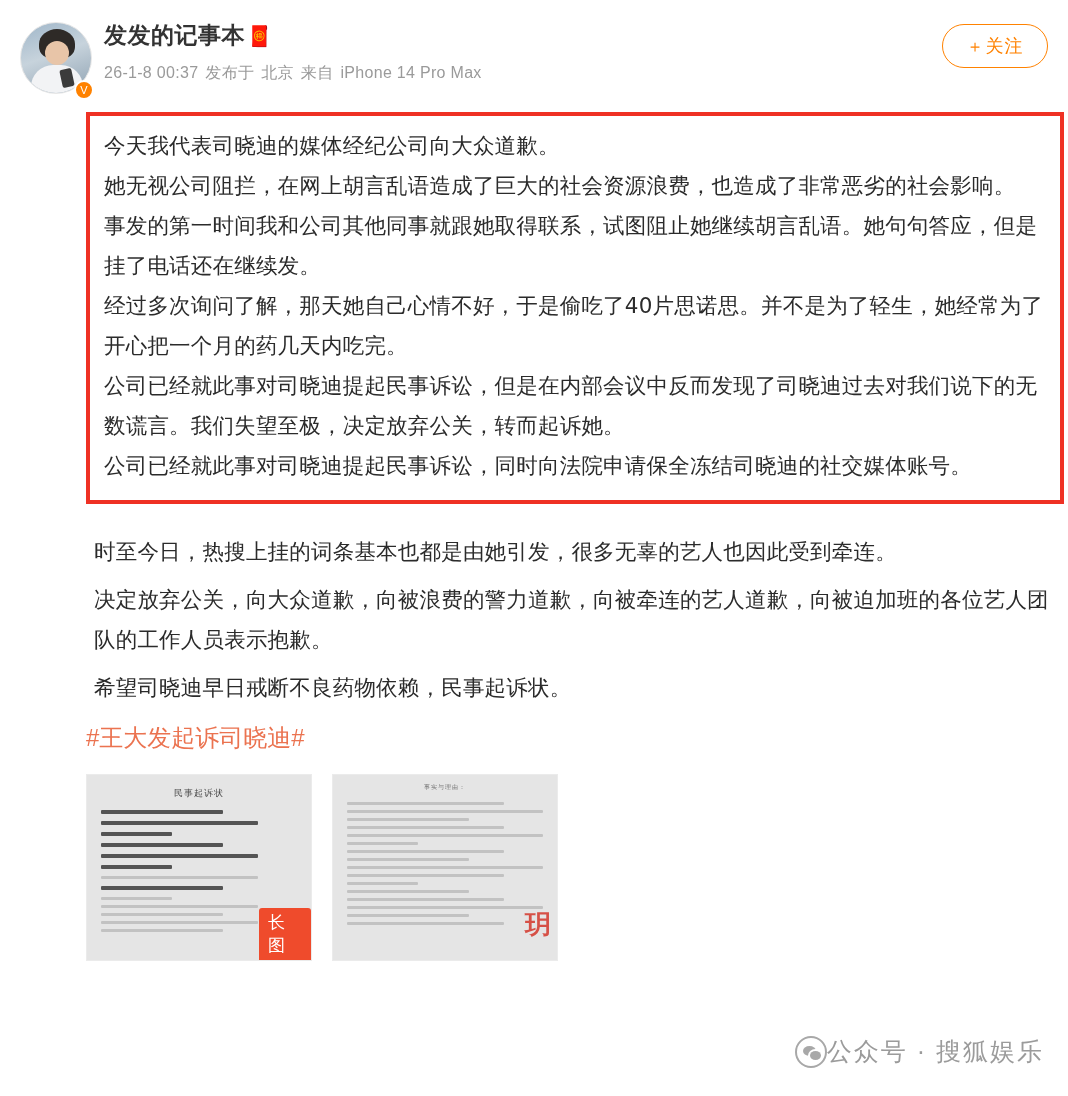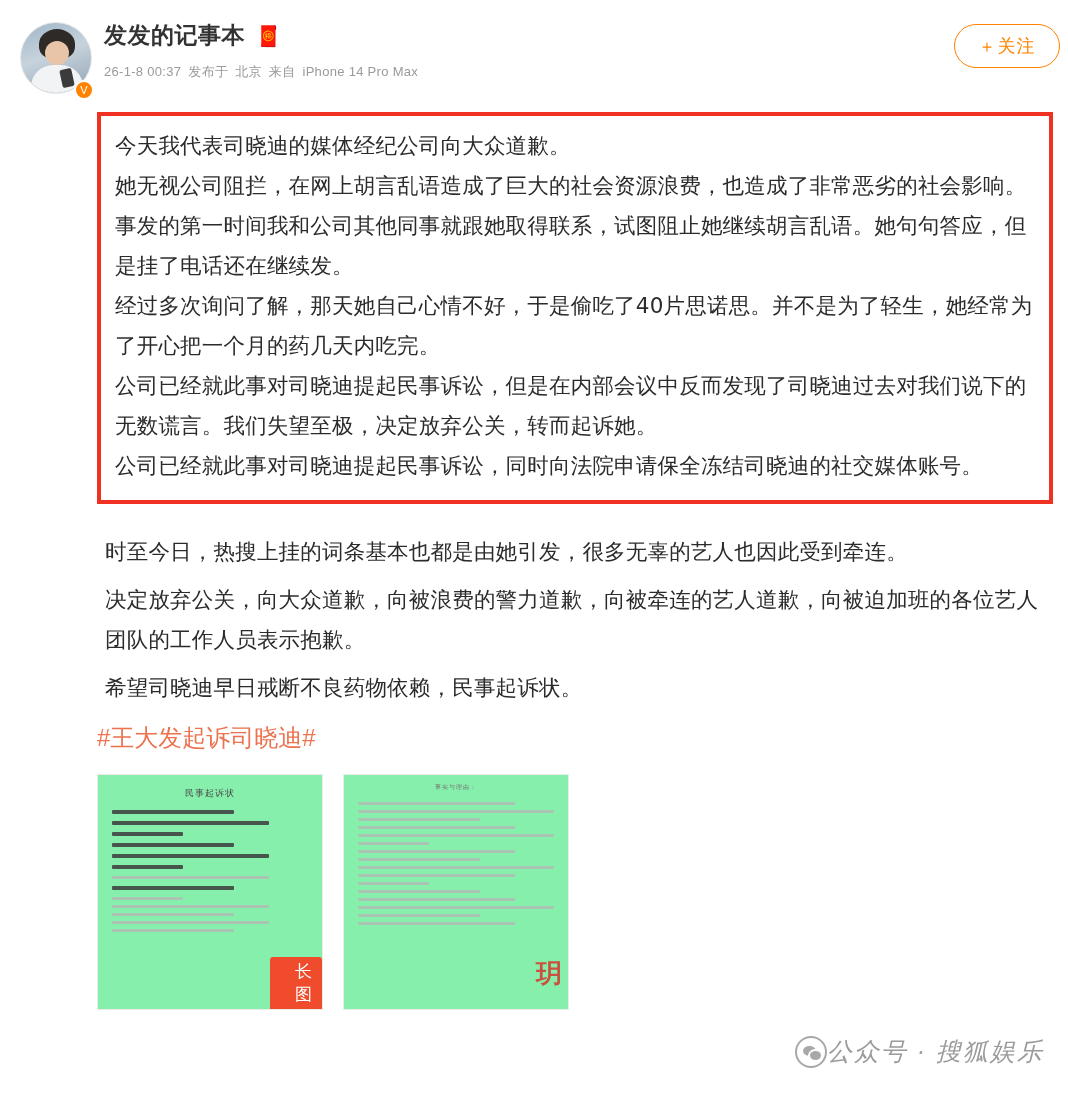--- a/index.html
+++ b/index.html
@@ -83,60 +83,60 @@
     text-align: center;
   }
   .header-main {
     flex: 1 1 auto;
     min-width: 0;
     padding-top: 2px;
   }
   .name-row {
     display: flex;
     align-items: center;
-    gap: 11px;
+    gap: 2px;
   }
   .user-name {
     font-size: 23px;
     font-weight: bold;
     color: #333333;
     letter-spacing: 0.5px;
   }
   .name-emoji { font-size: 20px; line-height: 1; }
   .meta-row {
     margin-top: 12px;
-    font-size: 13px;
+    font-size: 16px;
     color: #9a9a9a;
     letter-spacing: 0.3px;
     display: flex;
     align-items: baseline;
     gap: 7px;
     flex-wrap: wrap;
   }
   .follow-btn {
     position: absolute;
-    right: 8px;
+    right: 20px;
     top: 24px;
     width: 106px;
     height: 44px;
     border: 1px solid #ff8200;
     border-radius: 22px;
     color: #ff8200;
     background: #fff;
     font-size: 18px;
     line-height: 42px;
     text-align: center;
     cursor: pointer;
     letter-spacing: 1px;
   }
   .follow-btn .plus { font-size: 17px; margin-right: 1px; }
 
   
   .post-body {
-    padding: 0 15px;
+    padding: 0 4px;
     margin-top: 18px;
   }
   .highlight-box {
     border: 4px solid #ef3124;
     padding: 10px 14px 14px 14px;
     margin-left: 82px;
     margin-right: 0;
   }
   .para {
     font-size: 21.5px;
@@ -163,22 +163,22 @@
   
   .images-row {
     margin-left: 82px;
     margin-top: 16px;
     display: flex;
     gap: 20px;
     position: relative;
   }
   .doc-thumb {
     width: 226px;
-    height: 236px;
-    background: #86efac;
+    height: 187px;
+    background: #e5e5e5;
     border: 1px solid #ebebeb;
     position: relative;
     overflow: hidden;
     cursor: pointer;
   }
   .doc-title {
     font-size: 9px;
     text-align: center;
     color: #4a4a4a;
     margin-top: 12px;
@@ -204,21 +204,20 @@
   .badge-long {
     position: absolute;
     left: 172px;
     bottom: 0;
     background: #ef4b2c;
     color: #fff;
     font-size: 17px;
     padding: 3px 9px;
     border-radius: 3px 3px 0 0;
     letter-spacing: 1px;
-    text-align: right;
   }
   .seal {
     position: absolute;
     right: 6px;
     bottom: 18px;
     color: #d4372b;
     font-size: 26px;
     font-weight: bold;
     opacity: .85;
     font-family: "DejaVu Serif", serif;
@@ -227,21 +226,20 @@
   
   .watermark {
     position: absolute;
     right: 24px;
     bottom: 28px;
     display: flex;
     align-items: center;
     color: #9b9b9b;
     font-size: 25px;
     letter-spacing: 2px;
-    font-style: italic;
   }
   .wechat-icon {
     width: 32px;
     height: 32px;
     border-radius: 50%;
     border: 2px solid #a8a8a8;
     position: relative;
   }
   .wechat-icon::before {
     content: "";

